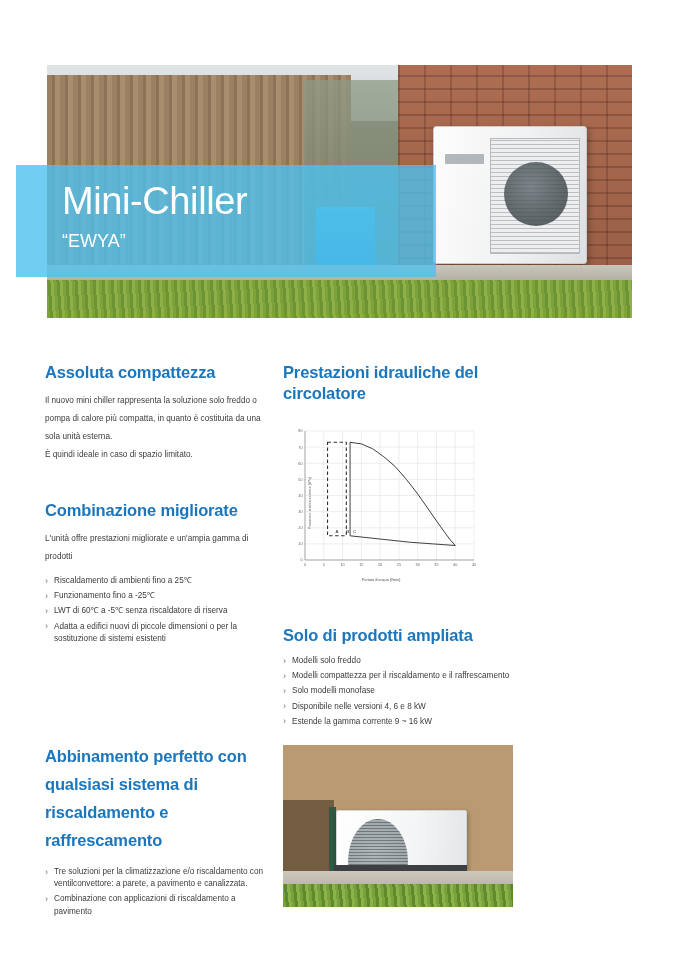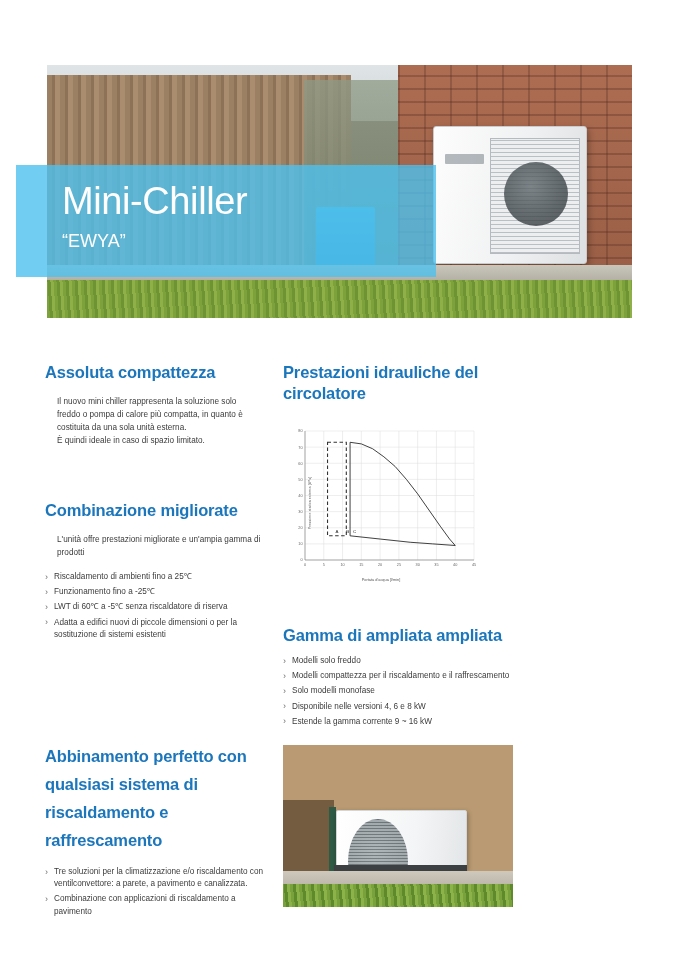--- a/index.html
+++ b/index.html
@@ -154,23 +154,23 @@
 
   h2.sec-title {
     margin: 0 0 9px 0;
     font-size: 16.5px;
     font-weight: 700;
     line-height: 21px;
     color: #1b76bc;
     letter-spacing: -0.15px;
   }
   p.body-text {
-    margin: 12px;
+    margin: 0;
     font-size: 8.2px;
-    line-height: 13px;
+    line-height: 18px;
     color: #3b3b3b;
     letter-spacing: 0.02px;
   }
   ul.bullets {
     margin: 9px 0 0 0;
     padding: 0;
     list-style: none;
   }
   ul.bullets li {
     position: relative;
@@ -409,21 +409,21 @@
       <path d="M67.07 111.81 L97.11 115.04 L127.16 118.26 L149.69 119.88 L172.22 121.49" fill="none" stroke="#2b2b2b" stroke-width="0.9"></path>
       <path d="M67.07 111.81 L67.07 18.29" fill="none" stroke="#2b2b2b" stroke-width="0.9"></path>
       <rect x="44.53333333333333" y="18.28750000000001" width="18.77777777777778" height="93.52499999999999" fill="none" stroke="#333" stroke-width="1.1" stroke-dasharray="3.5,2.5"></rect>
       <text x="53.92222222222222" y="108.5875" font-size="4.4" fill="#222" text-anchor="middle" font-family="&quot;Liberation Sans&quot;, sans-serif">A</text>
       <text x="64.81333333333333" y="108.5875" font-size="4.4" fill="#222" text-anchor="middle" font-family="&quot;Liberation Sans&quot;, sans-serif">B</text>
       <text x="71.57333333333332" y="108.5875" font-size="4.4" fill="#222" text-anchor="middle" font-family="&quot;Liberation Sans&quot;, sans-serif">C</text>
     </svg>
 </div>
 
 <div class="col-right" id="sec-gamma">
-  <h2 class="sec-title">Gamma di ampliata ampliata</h2>
+  <h2 class="sec-title">Solo di prodotti ampliata</h2>
   <ul class="bullets">
     <li>Modelli solo freddo</li>
     <li>Modelli compattezza per il riscaldamento e il raffrescamento</li>
     <li>Solo modelli monofase</li>
     <li>Disponibile nelle versioni 4, 6 e 8 kW</li>
     <li>Estende la gamma corrente 9 ~ 16 kW</li>
   </ul>
 </div>
 
 <div class="photo2">

